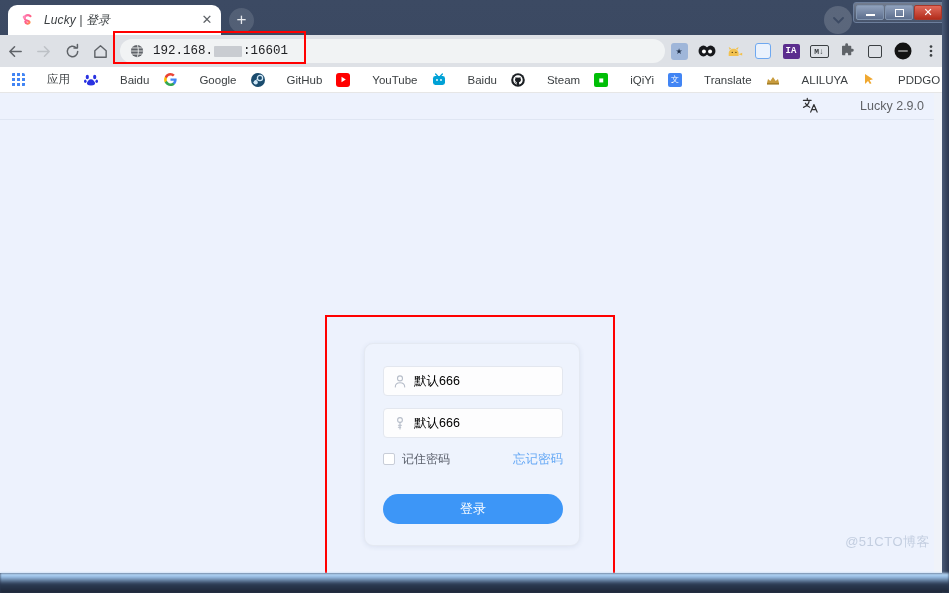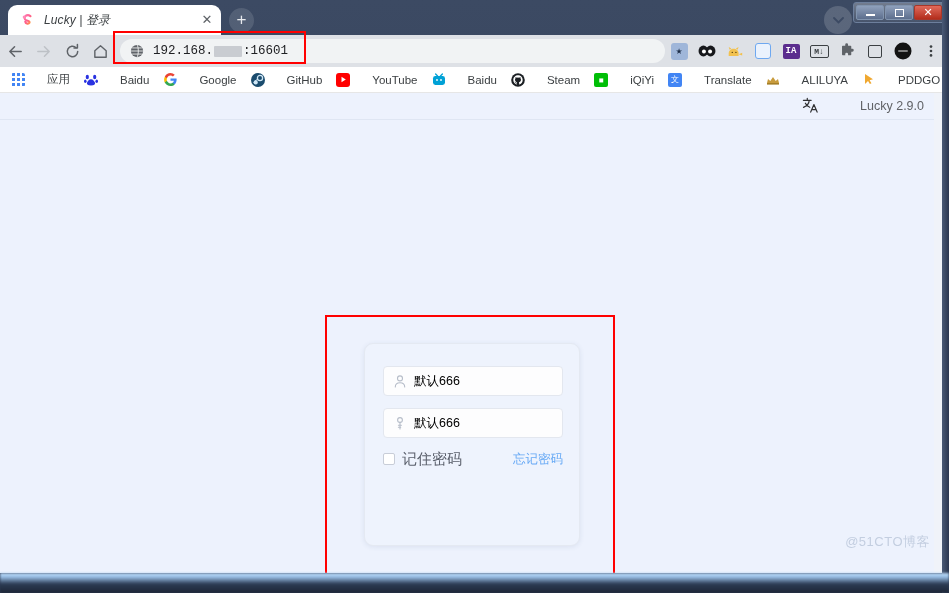--- a/index.html
+++ b/index.html
@@ -198,21 +198,21 @@
 
   #row-remember {
     width: 180px; height: 18px; margin-top: 5px;
     display: flex; align-items: center;
   }
   #row-remember .cb {
     width: 12px; height: 12px; flex: 0 0 12px;
     border: 1px solid #c8cdd8; border-radius: 2px; background: #fff;
     margin-right: 7px; cursor: pointer;
   }
-  #row-remember .cblabel { font-size: 15px; color: #5a5f6b; }
+  #row-remember .cblabel { font-size: 12px; color: #5a5f6b; }
   #row-remember .forgot {
     margin-left: auto; font-size: 12.5px; color: #67a9f5; cursor: pointer;
   }
 
   #login-btn {
     width: 180px; height: 30px; margin-top: 26px;
     background: #3d96f7;
     border: none; border-radius: 16px;
     color: #ffffff; font-size: 13px;
     font-family: "Liberation Sans", sans-serif;
@@ -567,20 +567,21 @@
         </span>
         <span class="ftext">默认666</span>
       </div>
 
       <div id="row-remember">
         <span class="cb"></span>
         <span class="cblabel">记住密码</span>
         <span class="forgot">忘记密码</span>
       </div>
 
+      <button id="login-btn">登录</button>
     </div>
 
     <div id="annot-box"></div>
 
     <div id="watermark">@51CTO博客</div>
   </div>
 
   <div id="scrollbar"></div>
   <div id="frame-right"></div>
   <div id="taskbar"></div>

